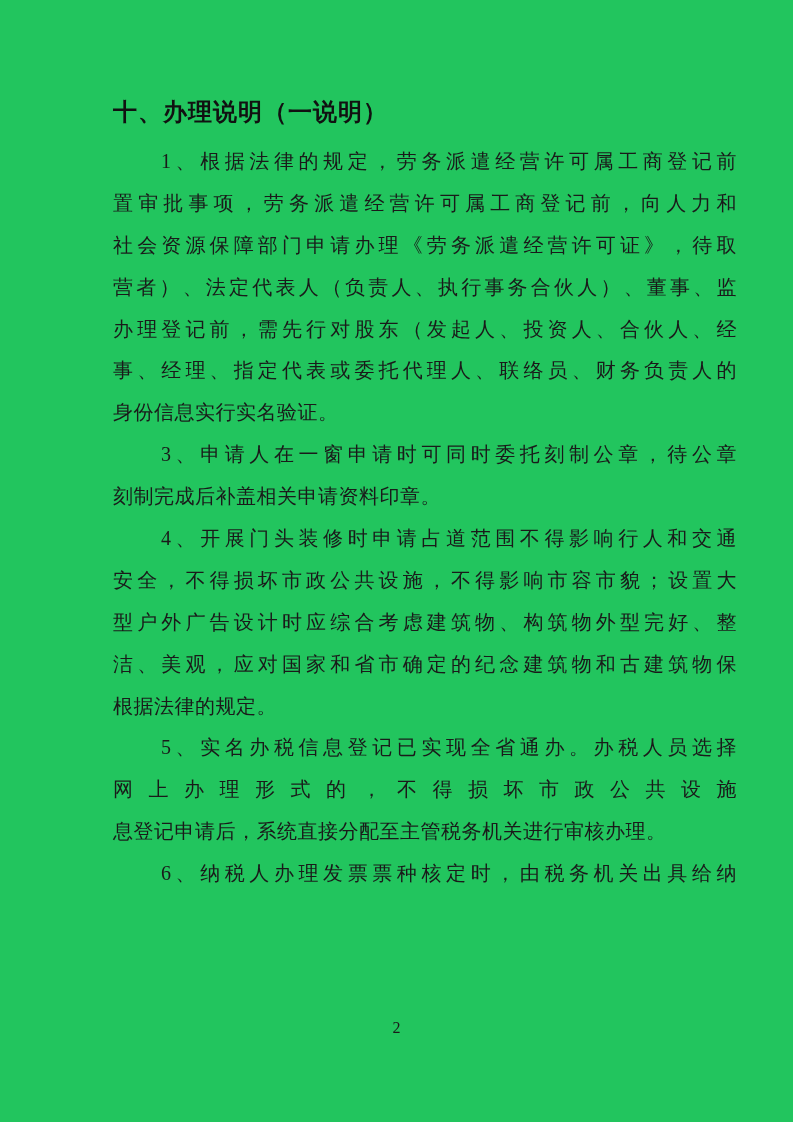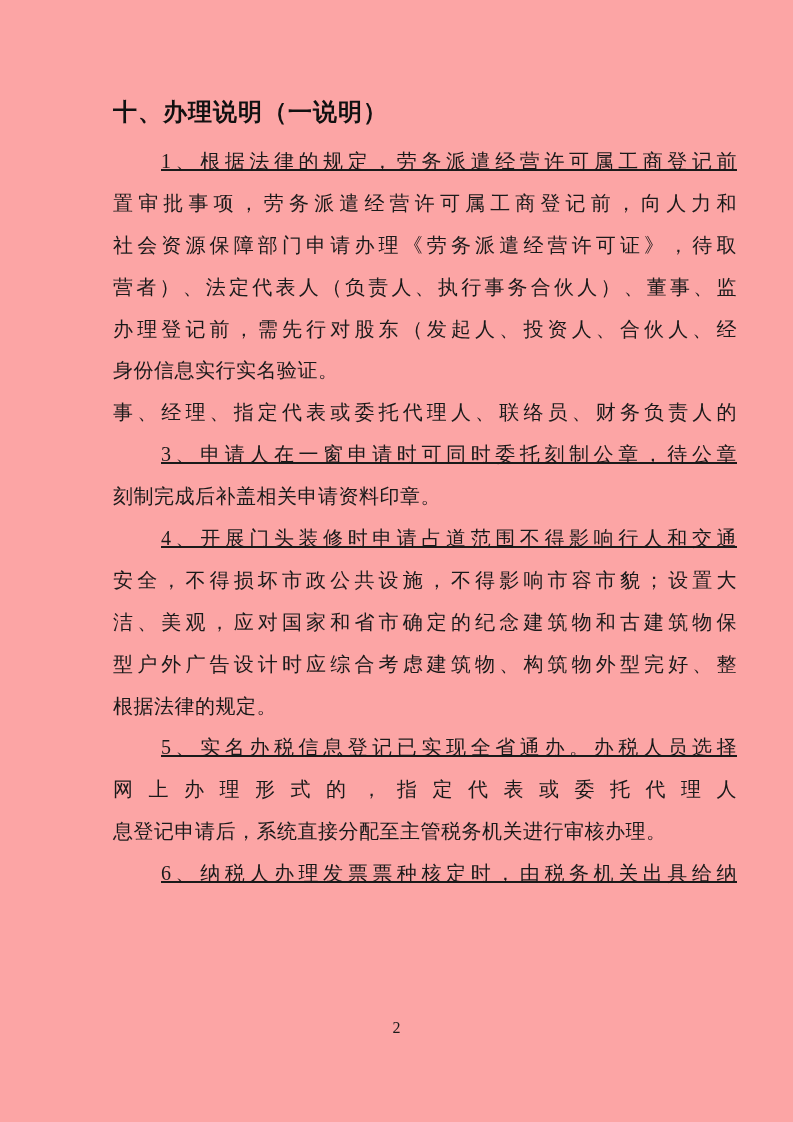--- a/index.html
+++ b/index.html
@@ -1,20 +1,20 @@
 <!DOCTYPE html>
 <html><head>
 <meta charset="utf-8">
 <style>
   html, body { margin: 0; padding: 0; background: #ffffff; }
   .page {
     position: relative;
     width: 793px;
     height: 1122px;
-    background: #fca5a5;
+    background: #22c55e;
     font-family: "Liberation Serif", "DejaVu Serif", serif;
     color: #1a1a1a;
     overflow: hidden;
   }
   .title {
     position: absolute;
     left: 113px;
     top: 96px;
     margin: 0;
     font-family: "Liberation Sans", "DejaVu Sans", sans-serif;
@@ -38,21 +38,20 @@
     letter-spacing: 0.5px;
     white-space: normal;
     overflow: visible;
   }
   .line.fill {
     text-align: justify;
     text-align-last: justify;
   }
   .line.indent {
     padding-left: 48px;
-    text-decoration: underline;
   }
   .page-number {
     position: absolute;
     left: 0;
     top: 1018px;
     width: 100%;
     text-align: center;
     font-size: 16px;
     line-height: 20px;
     color: #1a1a1a;
@@ -63,29 +62,29 @@
 
 <div class="page">
   <h1 class="title">十、办理说明（一说明）</h1>
 
   <div class="doc-body">
       <div class="line indent fill">1、根据法律的规定，劳务派遣经营许可属工商登记前</div>
       <div class="line fill">置审批事项，劳务派遣经营许可属工商登记前，向人力和</div>
       <div class="line fill">社会资源保障部门申请办理《劳务派遣经营许可证》，待取</div>
       <div class="line fill">营者）、法定代表人（负责人、执行事务合伙人）、董事、监</div>
       <div class="line fill">办理登记前，需先行对股东（发起人、投资人、合伙人、经</div>
+      <div class="line fill">事、经理、指定代表或委托代理人、联络员、财务负责人的</div>
       <div class="line">身份信息实行实名验证。</div>
-      <div class="line fill">事、经理、指定代表或委托代理人、联络员、财务负责人的</div>
       <div class="line indent fill">3、申请人在一窗申请时可同时委托刻制公章，待公章</div>
       <div class="line">刻制完成后补盖相关申请资料印章。</div>
       <div class="line indent fill">4、开展门头装修时申请占道范围不得影响行人和交通</div>
       <div class="line fill">安全，不得损坏市政公共设施，不得影响市容市貌；设置大</div>
+      <div class="line fill">型户外广告设计时应综合考虑建筑物、构筑物外型完好、整</div>
       <div class="line fill">洁、美观，应对国家和省市确定的纪念建筑物和古建筑物保</div>
-      <div class="line fill">型户外广告设计时应综合考虑建筑物、构筑物外型完好、整</div>
       <div class="line">根据法律的规定。</div>
       <div class="line indent fill">5、实名办税信息登记已实现全省通办。办税人员选择</div>
-      <div class="line fill">网上办理形式的，指定代表或委托代理人</div>
+      <div class="line fill">网上办理形式的，不得损坏市政公共设施</div>
       <div class="line">息登记申请后，系统直接分配至主管税务机关进行审核办理。</div>
       <div class="line indent fill">6、纳税人办理发票票种核定时，由税务机关出具给纳</div>
     </div>
 
   <div class="page-number">2</div>
 </div>
 
 </body></html>

